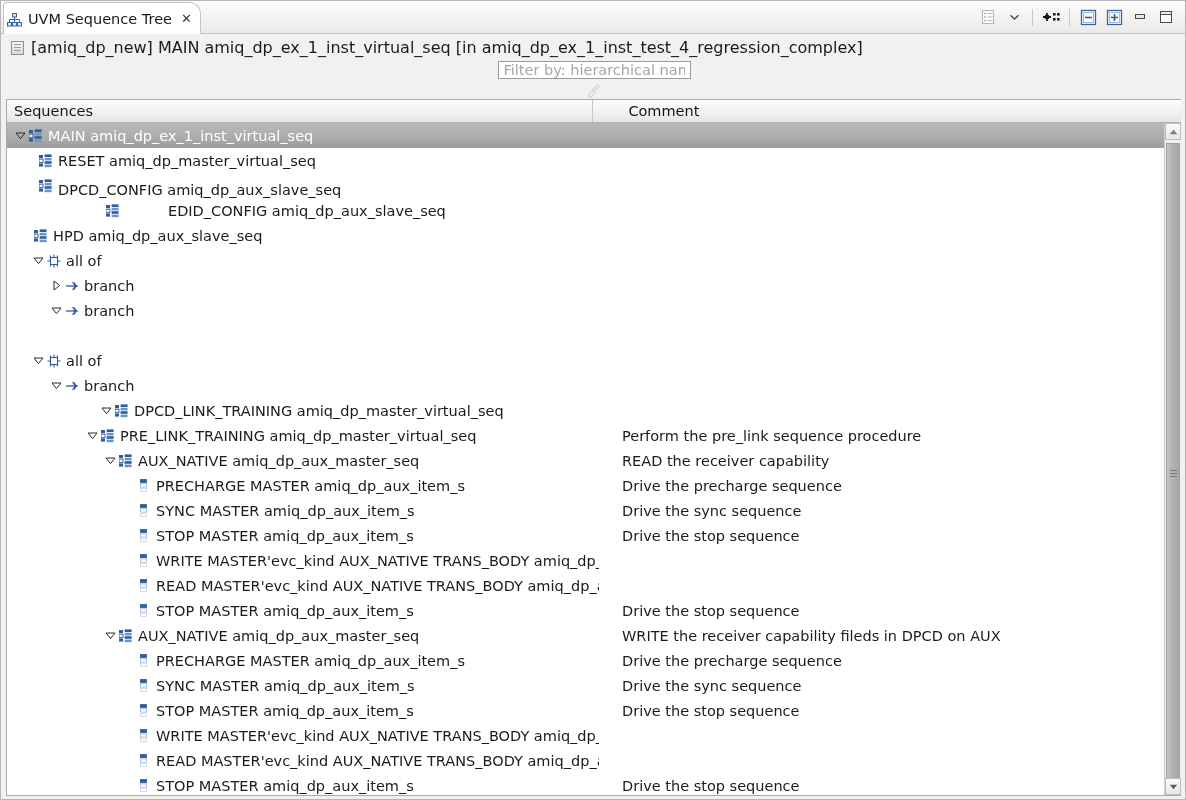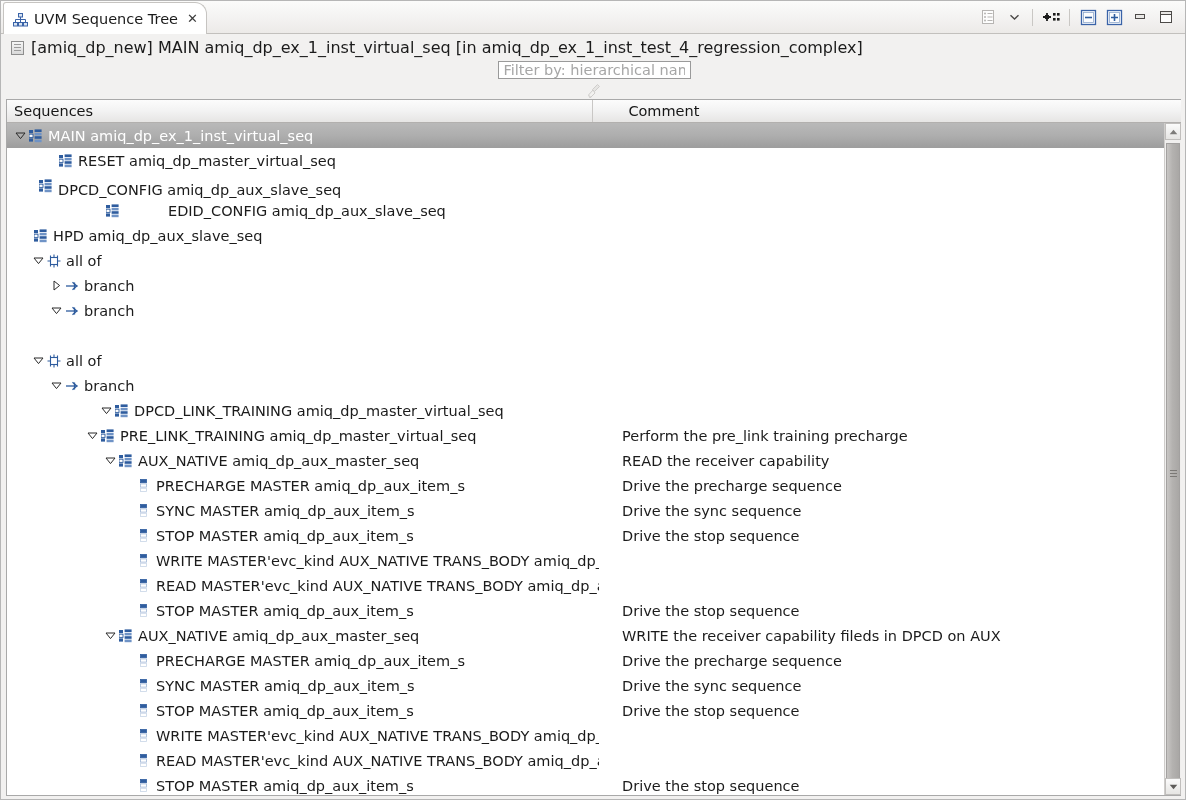--- a/index.html
+++ b/index.html
@@ -23,21 +23,21 @@
     position: relative;
     height: 33px;
     background: linear-gradient(to bottom, #fbfbfa 0%, #f3f2f1 55%, #eceae8 100%);
     border-bottom: 1px solid #c2c0bd;
     box-sizing: border-box;
   }
   .tab {
     position: absolute;
     left: 2px; top: 1px;
     height: 32px;
-    padding: 0 8px 0 9px;
+    padding: 0 8px 0 3px;
     display: flex; align-items: center;
     background: #ffffff;
     border: 1px solid #c6c4c1;
     border-bottom: none;
     border-top-left-radius: 3px;
     border-top-right-radius: 12px;
     box-sizing: border-box;
   }
   .tab-title {
     font-size: 14.5px;
@@ -359,21 +359,21 @@
                 <rect x="5.6" y="3.8" width="7" height="2.6" fill="#6f93c6"></rect>
                 <rect x="5.6" y="7.2" width="7" height="2.6" fill="#2e5c9e"></rect>
                 <rect x="5.6" y="10.6" width="7" height="2.6" fill="#6f93c6"></rect>
               </svg>
             </span>
             <span class="nodetext">MAIN amiq_dp_ex_1_inst_virtual_seq</span>
           </div>
           <div class="cell-comment"></div>
         </div>
         <div class="row">
-          <div class="cell-name" style="padding-left: 36px;">
+          <div class="cell-name" style="padding-left: 16px;">
             <span class="twisty"></span>
             <span class="nodeicon">
               <svg width="14" height="14" viewBox="0 0 14 14">
                 <rect x="0" y="1" width="4" height="3.2" fill="#2e5c9e"></rect>
                 <rect x="0" y="5.2" width="4" height="3.2" fill="#ffffff" stroke="#2e5c9e" stroke-width="0.9"></rect>
                 <rect x="0" y="9.4" width="4" height="3.2" fill="#2e5c9e"></rect>
                 <rect x="5.6" y="0.4" width="7" height="2.6" fill="#2e5c9e"></rect>
                 <rect x="5.6" y="3.8" width="7" height="2.6" fill="#6f93c6"></rect>
                 <rect x="5.6" y="7.2" width="7" height="2.6" fill="#2e5c9e"></rect>
                 <rect x="5.6" y="10.6" width="7" height="2.6" fill="#6f93c6"></rect>
@@ -565,21 +565,21 @@
                 <rect x="0" y="5.2" width="4" height="3.2" fill="#ffffff" stroke="#2e5c9e" stroke-width="0.9"></rect>
                 <rect x="0" y="9.4" width="4" height="3.2" fill="#2e5c9e"></rect>
                 <rect x="5.6" y="0.4" width="7" height="2.6" fill="#2e5c9e"></rect>
                 <rect x="5.6" y="3.8" width="7" height="2.6" fill="#6f93c6"></rect>
                 <rect x="5.6" y="7.2" width="7" height="2.6" fill="#2e5c9e"></rect>
                 <rect x="5.6" y="10.6" width="7" height="2.6" fill="#6f93c6"></rect>
               </svg>
             </span>
             <span class="nodetext">PRE_LINK_TRAINING amiq_dp_master_virtual_seq</span>
           </div>
-          <div class="cell-comment">Perform the pre_link training precharge</div>
+          <div class="cell-comment">Perform the pre_link sequence procedure</div>
         </div>
         <div class="row">
           <div class="cell-name" style="padding-left: 96px;">
             <span class="twisty">
               <svg width="11" height="9" viewBox="0 0 11 9">
                 <path d="M1 2 L10 2 L5.5 7.6 Z" fill="none" stroke="#2a2a2a" stroke-width="1"></path>
               </svg>
             </span>
             <span class="nodeicon">
               <svg width="14" height="14" viewBox="0 0 14 14">

